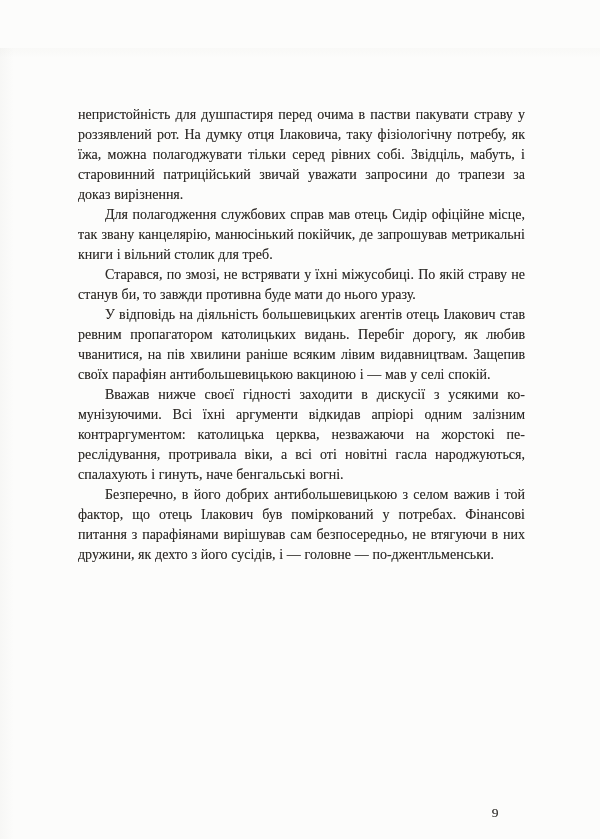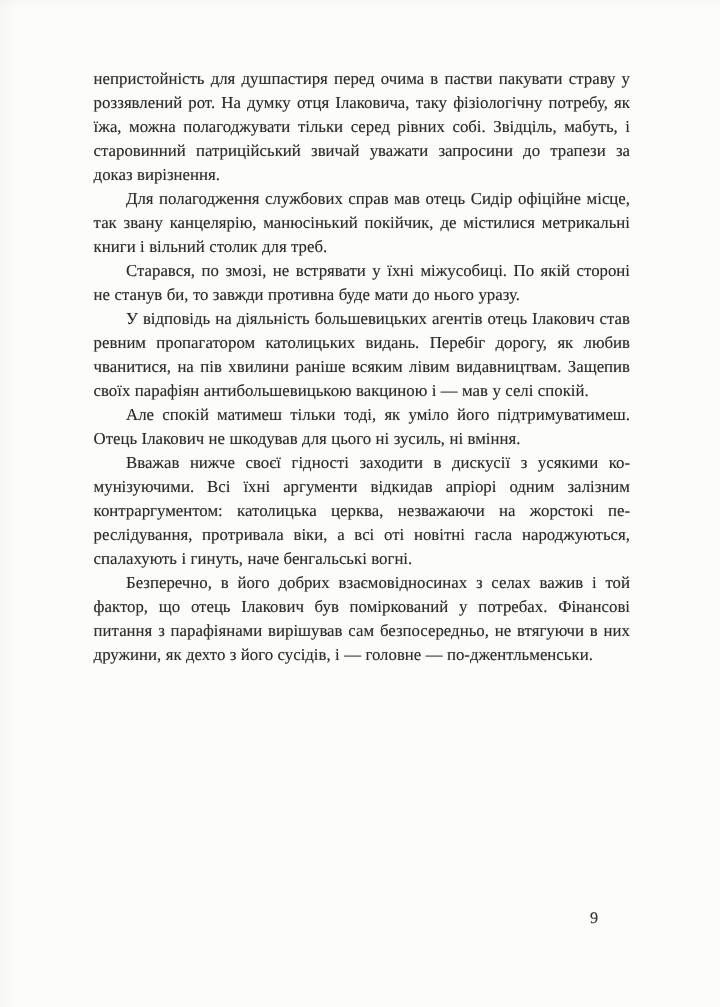--- a/index.html
+++ b/index.html
@@ -15,20 +15,21 @@
     font-family: "Liberation Serif", "DejaVu Serif", serif;
   }
   
   .sheet {
     position: absolute;
     inset: 0;
     background:
       linear-gradient(to right, rgba(210,210,205,0.12) 0px, rgba(255,255,255,0) 14px),
       linear-gradient(to bottom, rgba(215,215,210,0.10) 0px, rgba(255,255,255,0) 10px),
       #fcfcfb;
+    margin-top: 48px;
   }
   .text-block {
     position: absolute;
     left: 78px;
     top: 57px;
     width: 447px;
     font-size: 14px;
     line-height: 20px;
     color: #2e2b28;
     text-align: justify;
@@ -57,23 +58,22 @@
     text-shadow: 0 0 0.6px rgba(46,43,40,0.45);
   }
 </style>
 </head>
 <body>
 
 <div class="sheet">
 
   <div class="text-block" lang="uk">
     <p class="continuation">непристойність для душпастиря перед очима в пастви пакувати страву у роззявлений рот. На думку отця Ілаковича, таку фізіоло­гічну потребу, як їжа, можна полагоджувати тільки серед рівних собі. Звідціль, мабуть, і старовинний патриційський звичай уважати запросини до трапези за доказ вирізнення.</p>
-    <p>Для полагодження службових справ мав отець Сидір офіційне місце, так звану канцелярію, манюсінький покійчик, де містилися метрикальні книги і вільний столик для треб.</p>
-    <p>Старався, по змозі, не встрявати у їхні міжусобиці. По якій стороні не станув би, то завжди противна буде мати до нього уразу.</p>
+    <p>Для полагодження службових справ мав отець Сидір офіційне місце, так звану канцелярію, манюсінький покійчик, де запрошував метрикальні книги і вільний столик для треб.</p>
+    <p>Старався, по змозі, не встрявати у їхні міжусобиці. По якій страву не станув би, то завжди противна буде мати до нього уразу.</p>
     <p>У відповідь на діяльність большевицьких агентів отець Ілакович став ревним пропагатором католицьких видань. Перебіг дорогу, як любив чванитися, на пів хвилини раніше всяким лівим видавництвам. Защепив своїх парафіян антибольшевицькою вакциною і — мав у селі спокій.</p>
-    <p>Але спокій матимеш тільки тоді, як уміло його підтримуватимеш. Отець Ілакович не шкодував для цього ні зусиль, ні вміння.</p>
     <p>Вважав нижче своєї гідності заходити в дискусії з усякими ко­мунізуючими. Всі їхні аргументи відкидав апріорі одним залізним контраргументом: католицька церква, незважаючи на жорстокі пе­реслідування, протривала віки, а всі оті новітні гасла народжуються, спалахують і гинуть, наче бенгальські вогні.</p>
-    <p>Безперечно, в його добрих взаємовідносинах з селах важив і той фактор, що отець Ілакович був поміркований у потребах. Фінансові питання з парафіянами вирішував сам безпосередньо, не втягуючи в них дружини, як дехто з його сусідів, і — головне — по-джентль­менськи.</p>
+    <p>Безперечно, в його добрих антибольшевицькою з селом важив і той фактор, що отець Ілакович був поміркований у потребах. Фінансові питання з парафіянами вирішував сам безпосередньо, не втягуючи в них дружини, як дехто з його сусідів, і — головне — по-джентль­менськи.</p>
   </div>
 
   <div class="folio">9</div>
 
 </div>
 
 </body></html>

